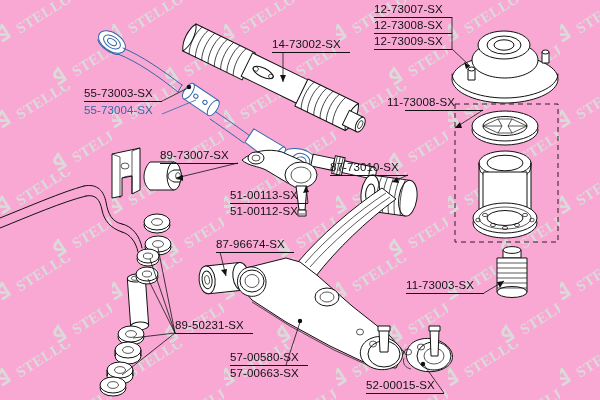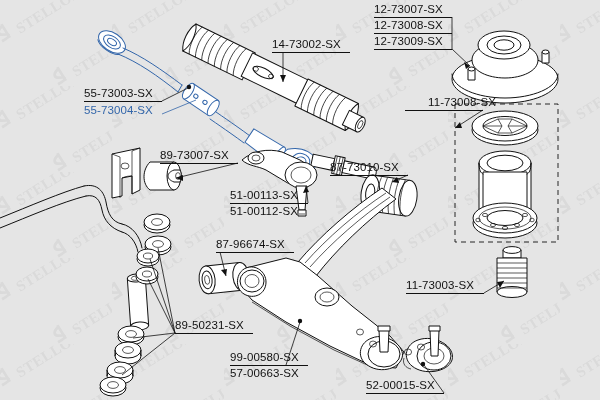--- a/index.html
+++ b/index.html
@@ -1,18 +1,18 @@
 <!DOCTYPE html>
 <html><head>
 <meta charset="utf-8">
 <style>
   html,body{margin:0;padding:0;background:#fff;}
   body{width:600px;height:400px;overflow:hidden;
        font-family:"Liberation Sans","DejaVu Sans",sans-serif;}
-  #stage{position:relative;width:600px;height:400px;background:#e5e5e5;}
+  #stage{position:relative;width:600px;height:400px;background:#f9a8d4;}
   #wm,#art,#labels{position:absolute;left:0;top:0;width:600px;height:400px;}
   #wm{z-index:1;}
   #art{z-index:2;}
   #labels{z-index:3;}
   .lbl{position:absolute;white-space:nowrap;font-size:11.5px;line-height:12px;
        color:#111;letter-spacing:.1px;}
   .lbl.blue{color:#3366aa;}
   .ul{position:absolute;height:0;border-top:1px solid #111;}
 </style>
 </head>
@@ -432,21 +432,21 @@
     <span class="ul" style="left:374px;top:49px;width:78px"></span>
 
     <span class="lbl" style="left:272px;top:38px">14-73002-SX</span>
     <span class="ul" style="left:272px;top:52px;width:78px"></span>
 
     <span class="lbl" style="left:84px;top:87px">55-73003-SX</span>
     <span class="ul" style="left:84px;top:101px;width:78px"></span>
 
     <span class="lbl blue" style="left:84px;top:104px">55-73004-SX</span>
 
-    <span class="lbl" style="left:428px;top:96px">11-73008-SX</span>
+    <span class="lbl" style="left:387px;top:96px">11-73008-SX</span>
     <span class="ul" style="left:405px;top:110px;width:78px"></span>
 
     <span class="lbl" style="left:330px;top:161px">87-73010-SX</span>
     <span class="ul" style="left:330px;top:175px;width:78px"></span>
 
     <span class="lbl" style="left:160px;top:149px">89-73007-SX</span>
     <span class="ul" style="left:160px;top:163px;width:78px"></span>
 
     <span class="lbl" style="left:230px;top:189px">51-00113-SX</span>
     <span class="ul" style="left:230px;top:203px;width:78px"></span>
@@ -455,21 +455,21 @@
 
     <span class="lbl" style="left:216px;top:238px">87-96674-SX</span>
     <span class="ul" style="left:216px;top:252px;width:78px"></span>
 
     <span class="lbl" style="left:406px;top:279px">11-73003-SX</span>
     <span class="ul" style="left:406px;top:293px;width:78px"></span>
 
     <span class="lbl" style="left:175px;top:319px">89-50231-SX</span>
     <span class="ul" style="left:175px;top:333px;width:78px"></span>
 
-    <span class="lbl" style="left:230px;top:351px">99-00580-SX</span>
+    <span class="lbl" style="left:230px;top:351px">57-00580-SX</span>
     <span class="ul" style="left:230px;top:365px;width:78px"></span>
 
     <span class="lbl" style="left:230px;top:367px">57-00663-SX</span>
 
     <span class="lbl" style="left:366px;top:379px">52-00015-SX</span>
     <span class="ul" style="left:366px;top:393px;width:78px"></span>
   </div>
 
 </div>
 

